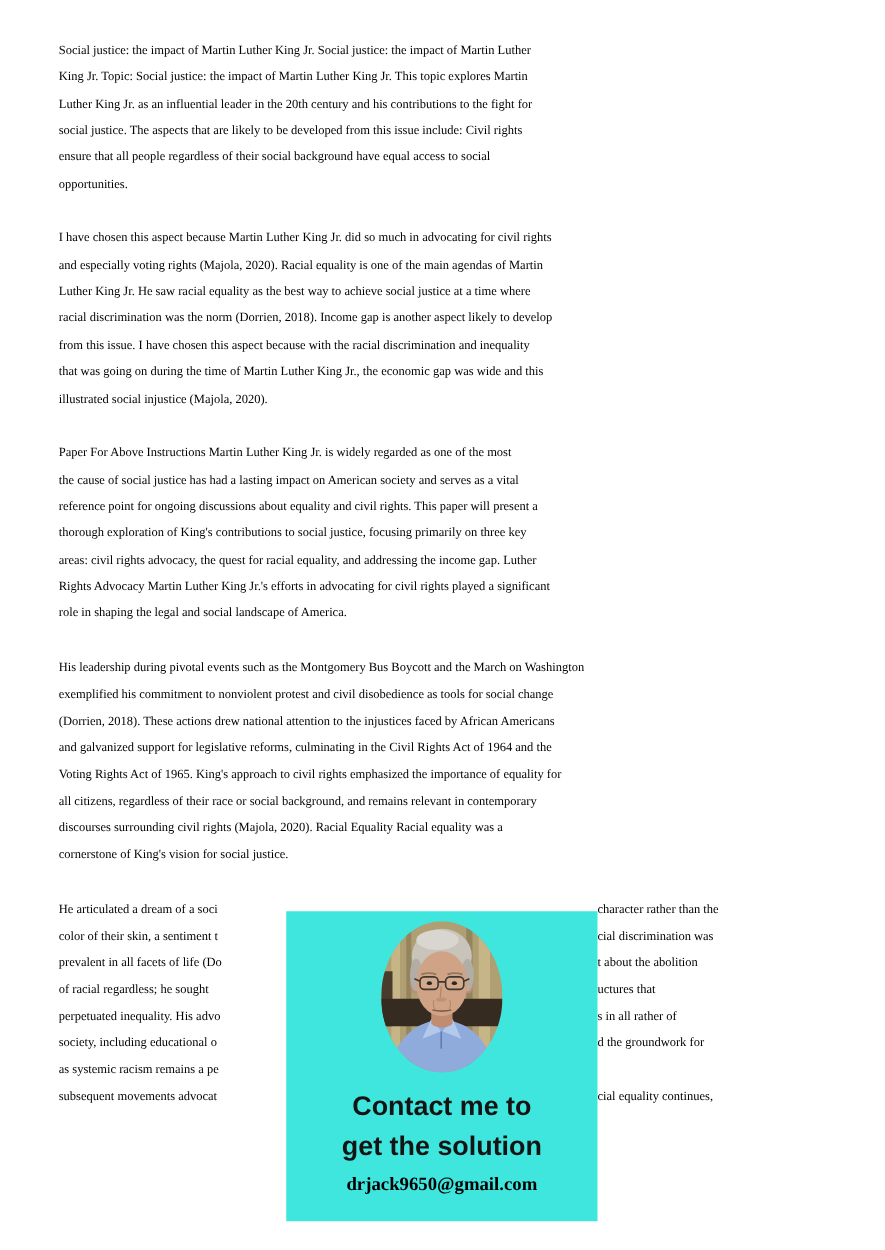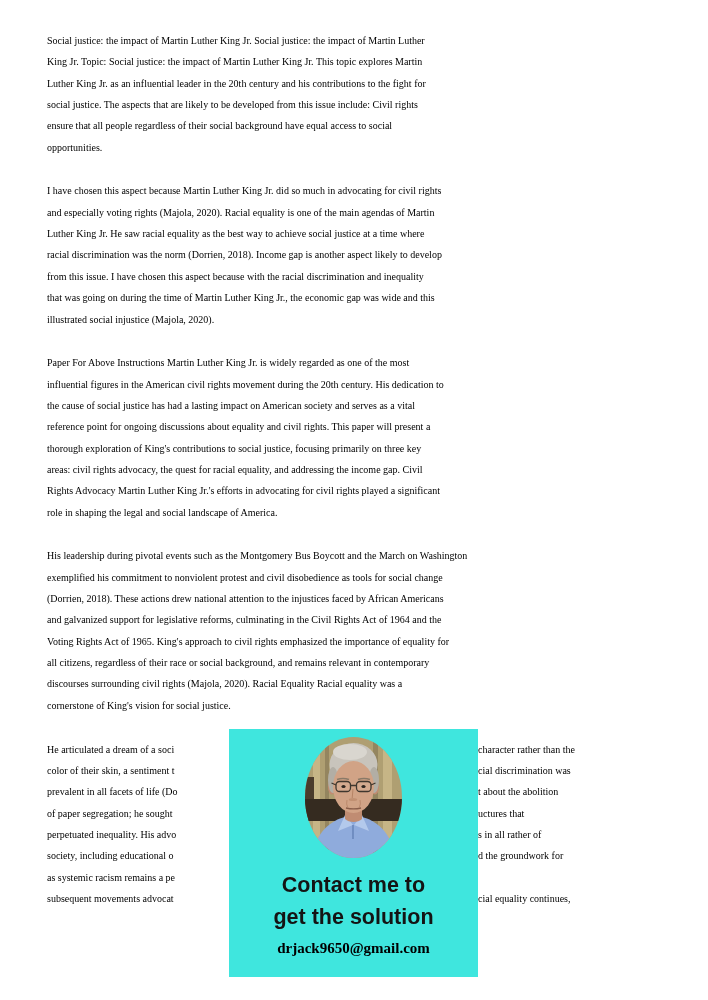--- a/index.html
+++ b/index.html
@@ -49,45 +49,44 @@
     <div class="line">and especially voting rights (Majola, 2020). Racial equality is one of the main agendas of Martin</div>
     <div class="line">Luther King Jr. He saw racial equality as the best way to achieve social justice at a time where</div>
     <div class="line">racial discrimination was the norm (Dorrien, 2018). Income gap is another aspect likely to develop</div>
     <div class="line">from this issue. I have chosen this aspect because with the racial discrimination and inequality</div>
     <div class="line">that was going on during the time of Martin Luther King Jr., the economic gap was wide and this</div>
     <div class="line">illustrated social injustice (Majola, 2020).</div>
   </div>
 
   <div class="para">
     <div class="line">Paper For Above Instructions Martin Luther King Jr. is widely regarded as one of the most</div>
-    <div class="line">influential figures in the American civil rights movement during the 20th century. His dedication to</div>
     <div class="line">the cause of social justice has had a lasting impact on American society and serves as a vital</div>
     <div class="line">reference point for ongoing discussions about equality and civil rights. This paper will present a</div>
     <div class="line">thorough exploration of King's contributions to social justice, focusing primarily on three key</div>
-    <div class="line">areas: civil rights advocacy, the quest for racial equality, and addressing the income gap. Civil</div>
+    <div class="line">areas: civil rights advocacy, the quest for racial equality, and addressing the income gap. Luther</div>
     <div class="line">Rights Advocacy Martin Luther King Jr.'s efforts in advocating for civil rights played a significant</div>
     <div class="line">role in shaping the legal and social landscape of America.</div>
   </div>
 
   <div class="para">
     <div class="line">His leadership during pivotal events such as the Montgomery Bus Boycott and the March on Washington</div>
     <div class="line">exemplified his commitment to nonviolent protest and civil disobedience as tools for social change</div>
     <div class="line">(Dorrien, 2018). These actions drew national attention to the injustices faced by African Americans</div>
     <div class="line">and galvanized support for legislative reforms, culminating in the Civil Rights Act of 1964 and the</div>
     <div class="line">Voting Rights Act of 1965. King's approach to civil rights emphasized the importance of equality for</div>
     <div class="line">all citizens, regardless of their race or social background, and remains relevant in contemporary</div>
     <div class="line">discourses surrounding civil rights (Majola, 2020). Racial Equality Racial equality was a</div>
     <div class="line">cornerstone of King's vision for social justice.</div>
   </div>
 
   <div class="para">
     <div class="split-line"><span>He articulated a dream of a soci</span><span class="rfrag">character rather than the</span></div>
     <div class="split-line"><span>color of their skin, a sentiment t</span><span class="rfrag">cial discrimination was</span></div>
     <div class="split-line"><span>prevalent in all facets of life (Do</span><span class="rfrag">t about the abolition</span></div>
-    <div class="split-line"><span>of paper segregation; he sought</span><span class="rfrag">uctures that</span></div>
+    <div class="split-line"><span>of racial regardless; he sought</span><span class="rfrag">uctures that</span></div>
     <div class="split-line"><span>perpetuated inequality. His advo</span><span class="rfrag">s in all rather of</span></div>
     <div class="split-line"><span>society, including educational o</span><span class="rfrag">d the groundwork for</span></div>
     <div class="split-line"><span>as systemic racism remains a pe</span><span class="rfrag"></span></div>
     <div class="split-line"><span>subsequent movements advocat</span><span class="rfrag">cial equality continues,</span></div>
   </div>
 
 </div>
 
 <div class="overlay">
 

